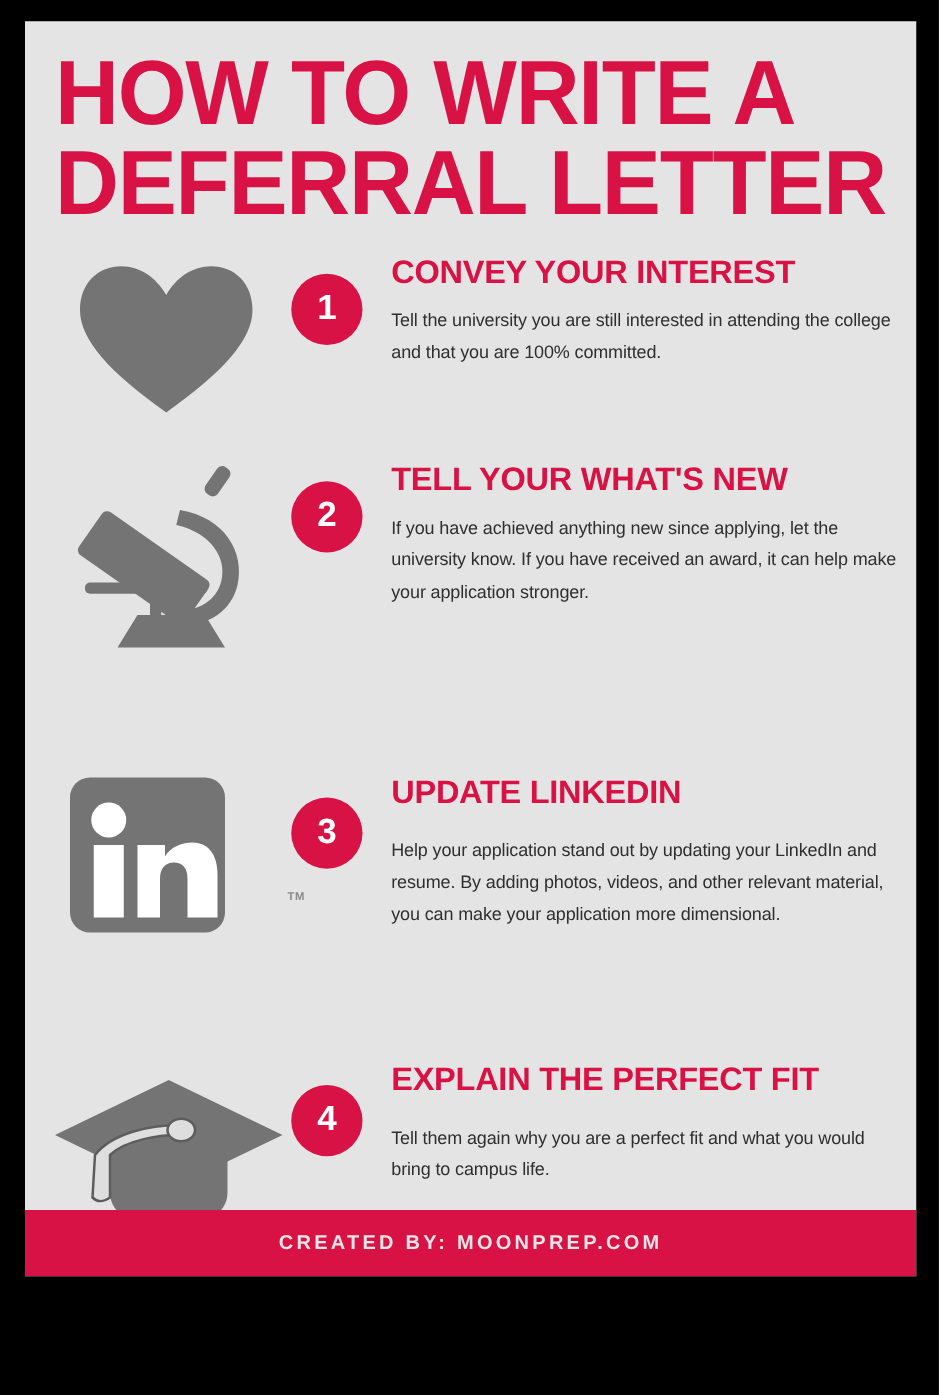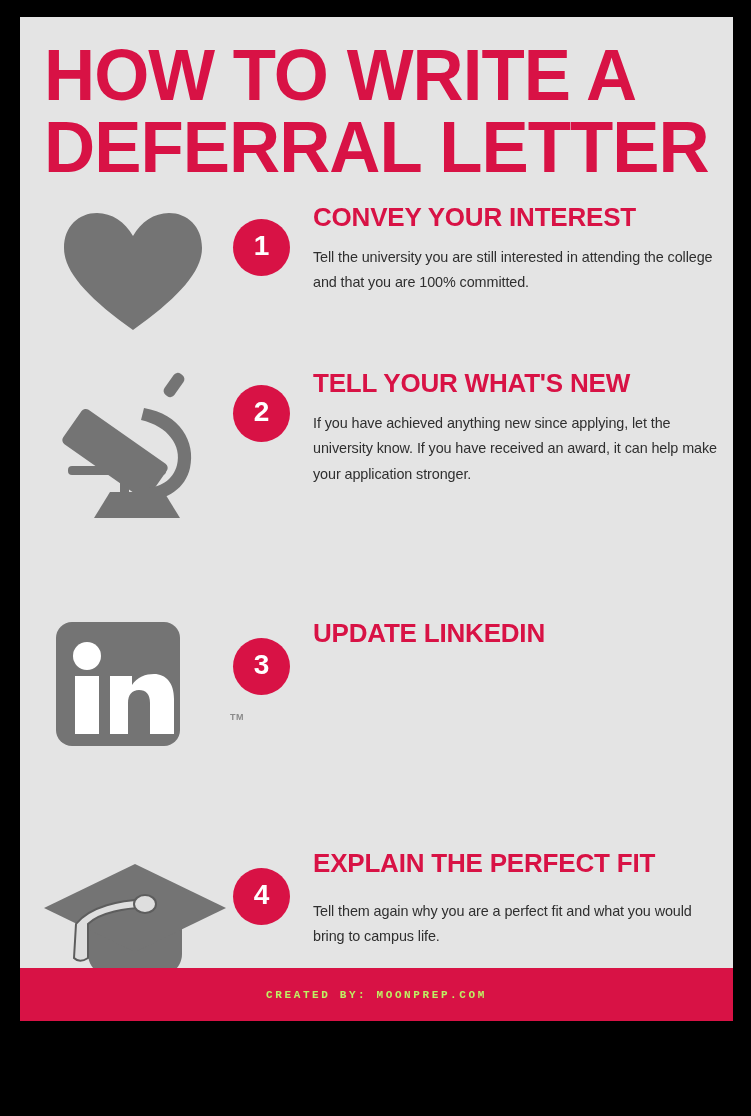--- a/index.html
+++ b/index.html
@@ -109,24 +109,24 @@
     left: 0;
     bottom: 0;
     width: 713px;
     height: 53px;
     background: #d81245;
     display: flex;
     align-items: center;
     justify-content: center;
   }
   .footer-text {
-    color: #bef264;
-    font-family: Liberation Mono, monospace;
-    font-weight: bold;
-    font-size: 11px;
+    color: #e5e5e5;
+    font-family: Liberation Sans, sans-serif;
+    font-weight: bold;
+    font-size: 16px;
     letter-spacing: 2.6px;
   }
 
   .gray { fill: #747474; }
   .white { fill: #ffffff; }
   .tassel { fill: #dedede; stroke: #5d5d5d; stroke-width: 2; }
 
   .tm {
     position: absolute;
     font-family: "Liberation Sans", sans-serif;
@@ -191,20 +191,21 @@
           <rect class="gray" x="2" y="2" width="124" height="124" rx="16"></rect>
           <circle class="white" cx="33" cy="36" r="14"></circle>
           <rect class="white" x="21" y="56" width="24" height="58"></rect>
           <path class="white" d="M56 56 L 78 56 L 78 65 C 83 57, 92 54, 100 54 C 112 54, 120 63, 120 79 L 120 114 L 96 114 L 96 83 C 96 74, 92 70, 85 70 C 78 70, 74 75, 74 83 L 74 114 L 56 114 Z"></path>
         </svg>
         <span class="tm" style="left:140px;top:92px;margin-left:36px;">TM</span>
       </div>
       <div class="badge" style="top:18px;">3</div>
       <div class="step-body">
         <div class="step-head" style="margin-top:10px;">UPDATE LINKEDIN</div>
+        <div class="step-text" style="margin-top:22px;max-width:400px;">Help your application stand out by updating your LinkedIn and resume. By adding photos, videos, and other relevant material, you can make your application more dimensional.</div>
       </div>
     </div>
 
     <div class="step" style="height:150px;margin-top:14px;">
       <div class="icon-cell" style="top:0px;left:10px;">
         <svg width="200" height="140" viewBox="0 0 200 140" aria-hidden="true">
 
           <path class="gray" d="M58 62 L 152 62 L 152 104 C 152 122, 132 132, 105 132 C 78 132, 58 122, 58 104 Z"></path>
 
           <path class="gray" d="M105 14 L 196 58 L 105 102 L 14 58 Z"></path>

